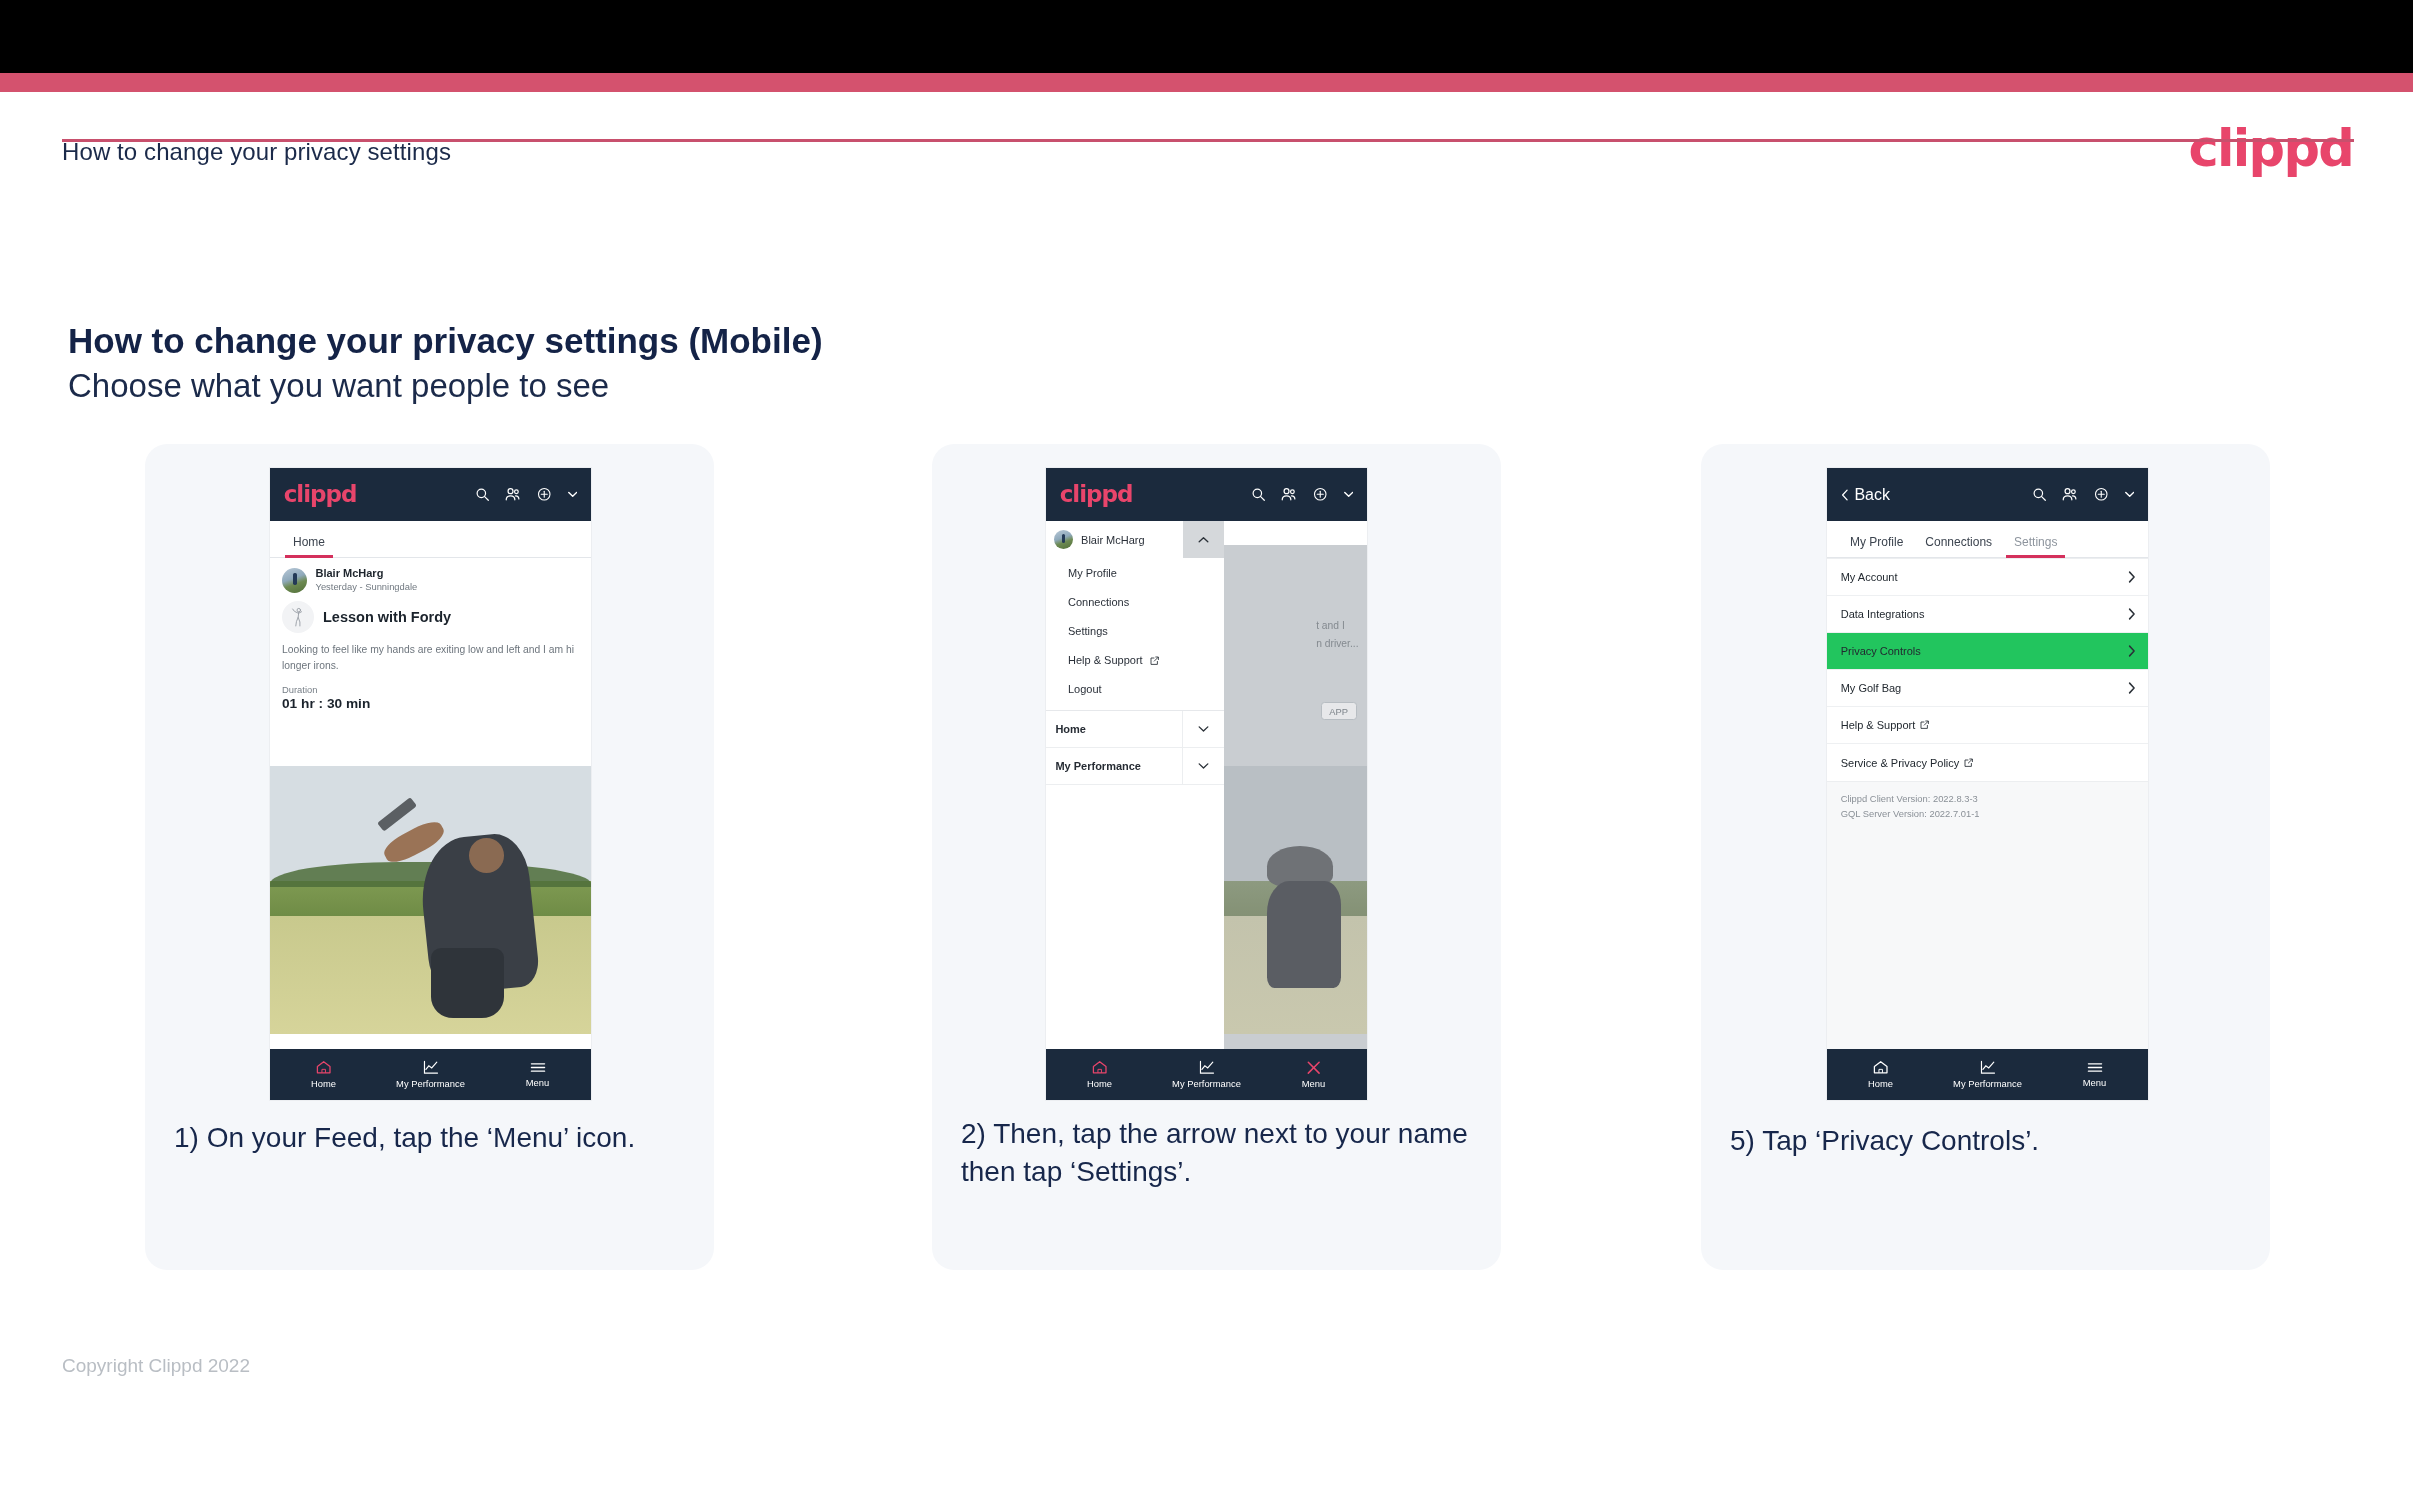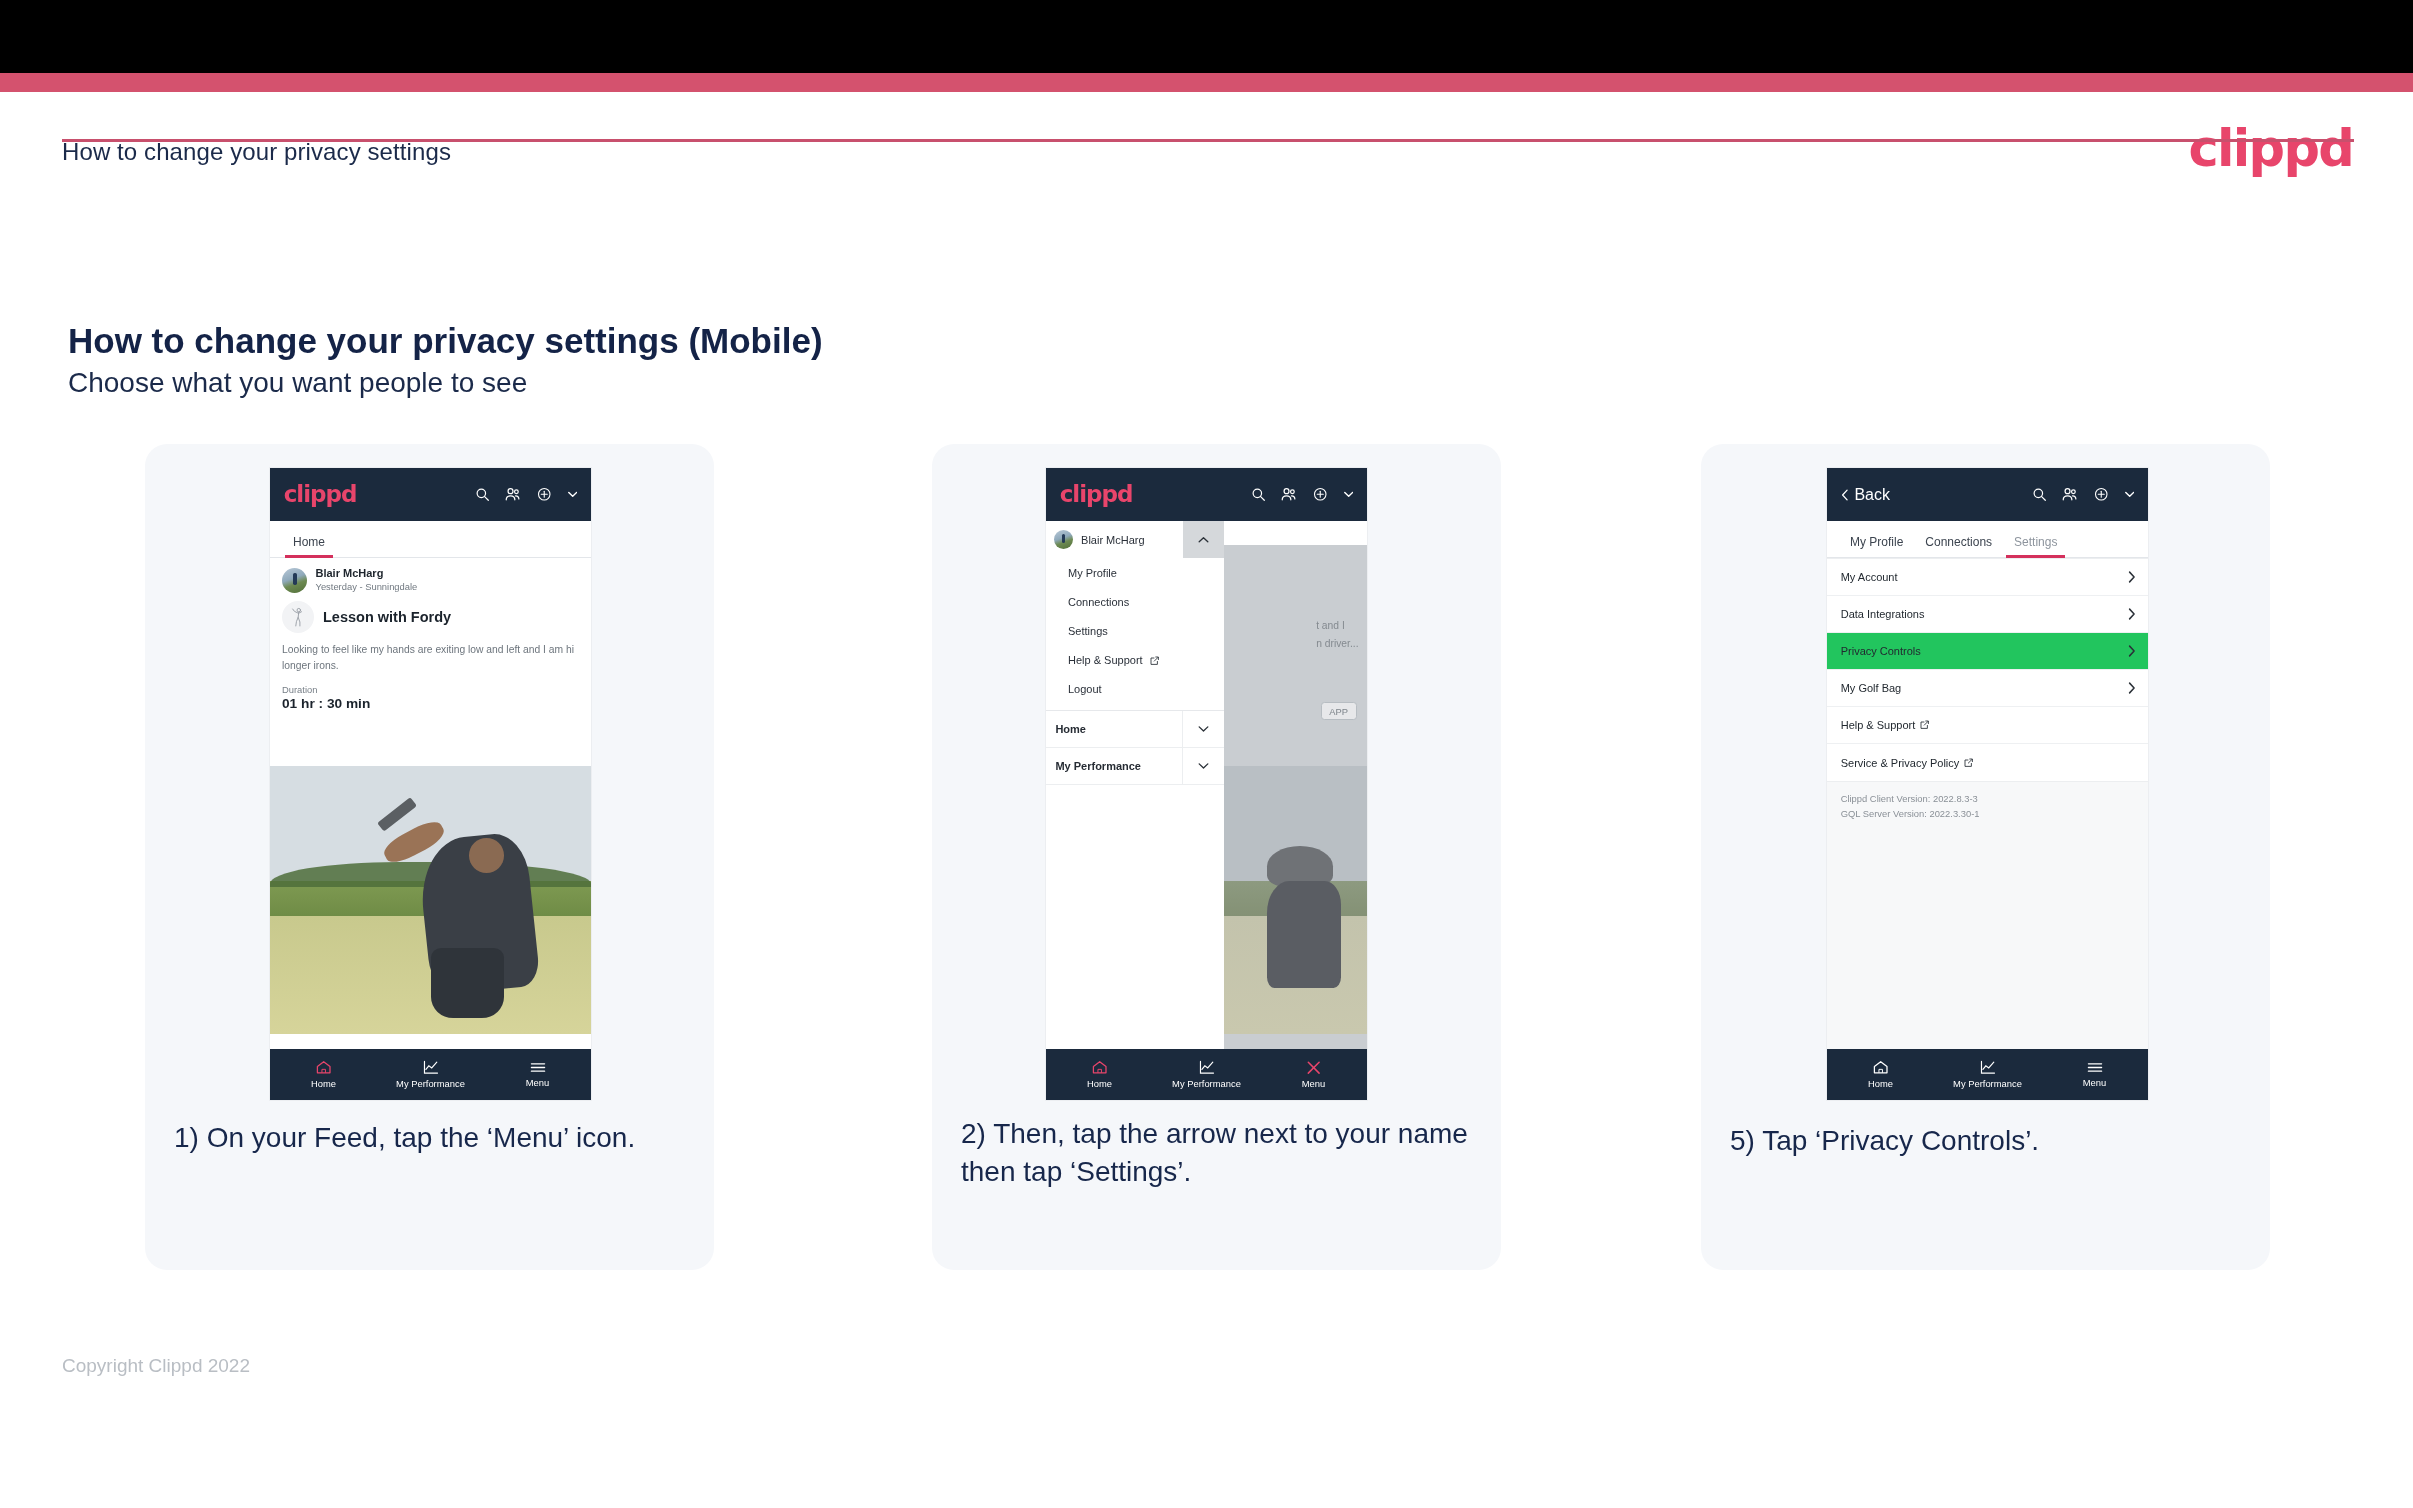--- a/index.html
+++ b/index.html
@@ -67,21 +67,21 @@
     width: 1367px;
   }
   .title-main {
     font-size: 35px;
     font-weight: bold;
     color: #142347;
     line-height: 1.22;
     margin: 0;
   }
   .title-sub {
-    font-size: 28px;
+    font-size: 33px;
     font-weight: normal;
     color: #1b2a4a;
     line-height: 1.22;
     margin: 3.4px 0 0 0;
   }
 
   
   .cards-row {
     position: absolute;
     left: 0; top: 444px;
@@ -860,21 +860,21 @@
                   <polyline points="8,1.5 12.5,1.5 12.5,6"></polyline>
                   <line x1="6" y1="8" x2="12.3" y2="1.7"></line>
                 </svg>
             </span>
           </div>
 
         </div>
 
         <div class="versions">
           <div>Clippd Client Version: 2022.8.3-3</div>
-          <div>GQL Server Version: 2022.3.30-1</div>
+          <div>GQL Server Version: 2022.7.01-1</div>
         </div>
       </div>
 
       <div class="bottomnav">
         <div class="bn-item">
           <span class="ic">
             <svg width="15.4" height="14.5" viewBox="0 0 22 20" fill="none" stroke="#ffffff" stroke-width="1.8" stroke-linejoin="round">
                 <path d="M2 9 L11 2 L20 9 V18 H2 Z"></path>
                 <path d="M8.5 18 v-5 h5 v5" stroke-width="1.4"></path>
               </svg>

